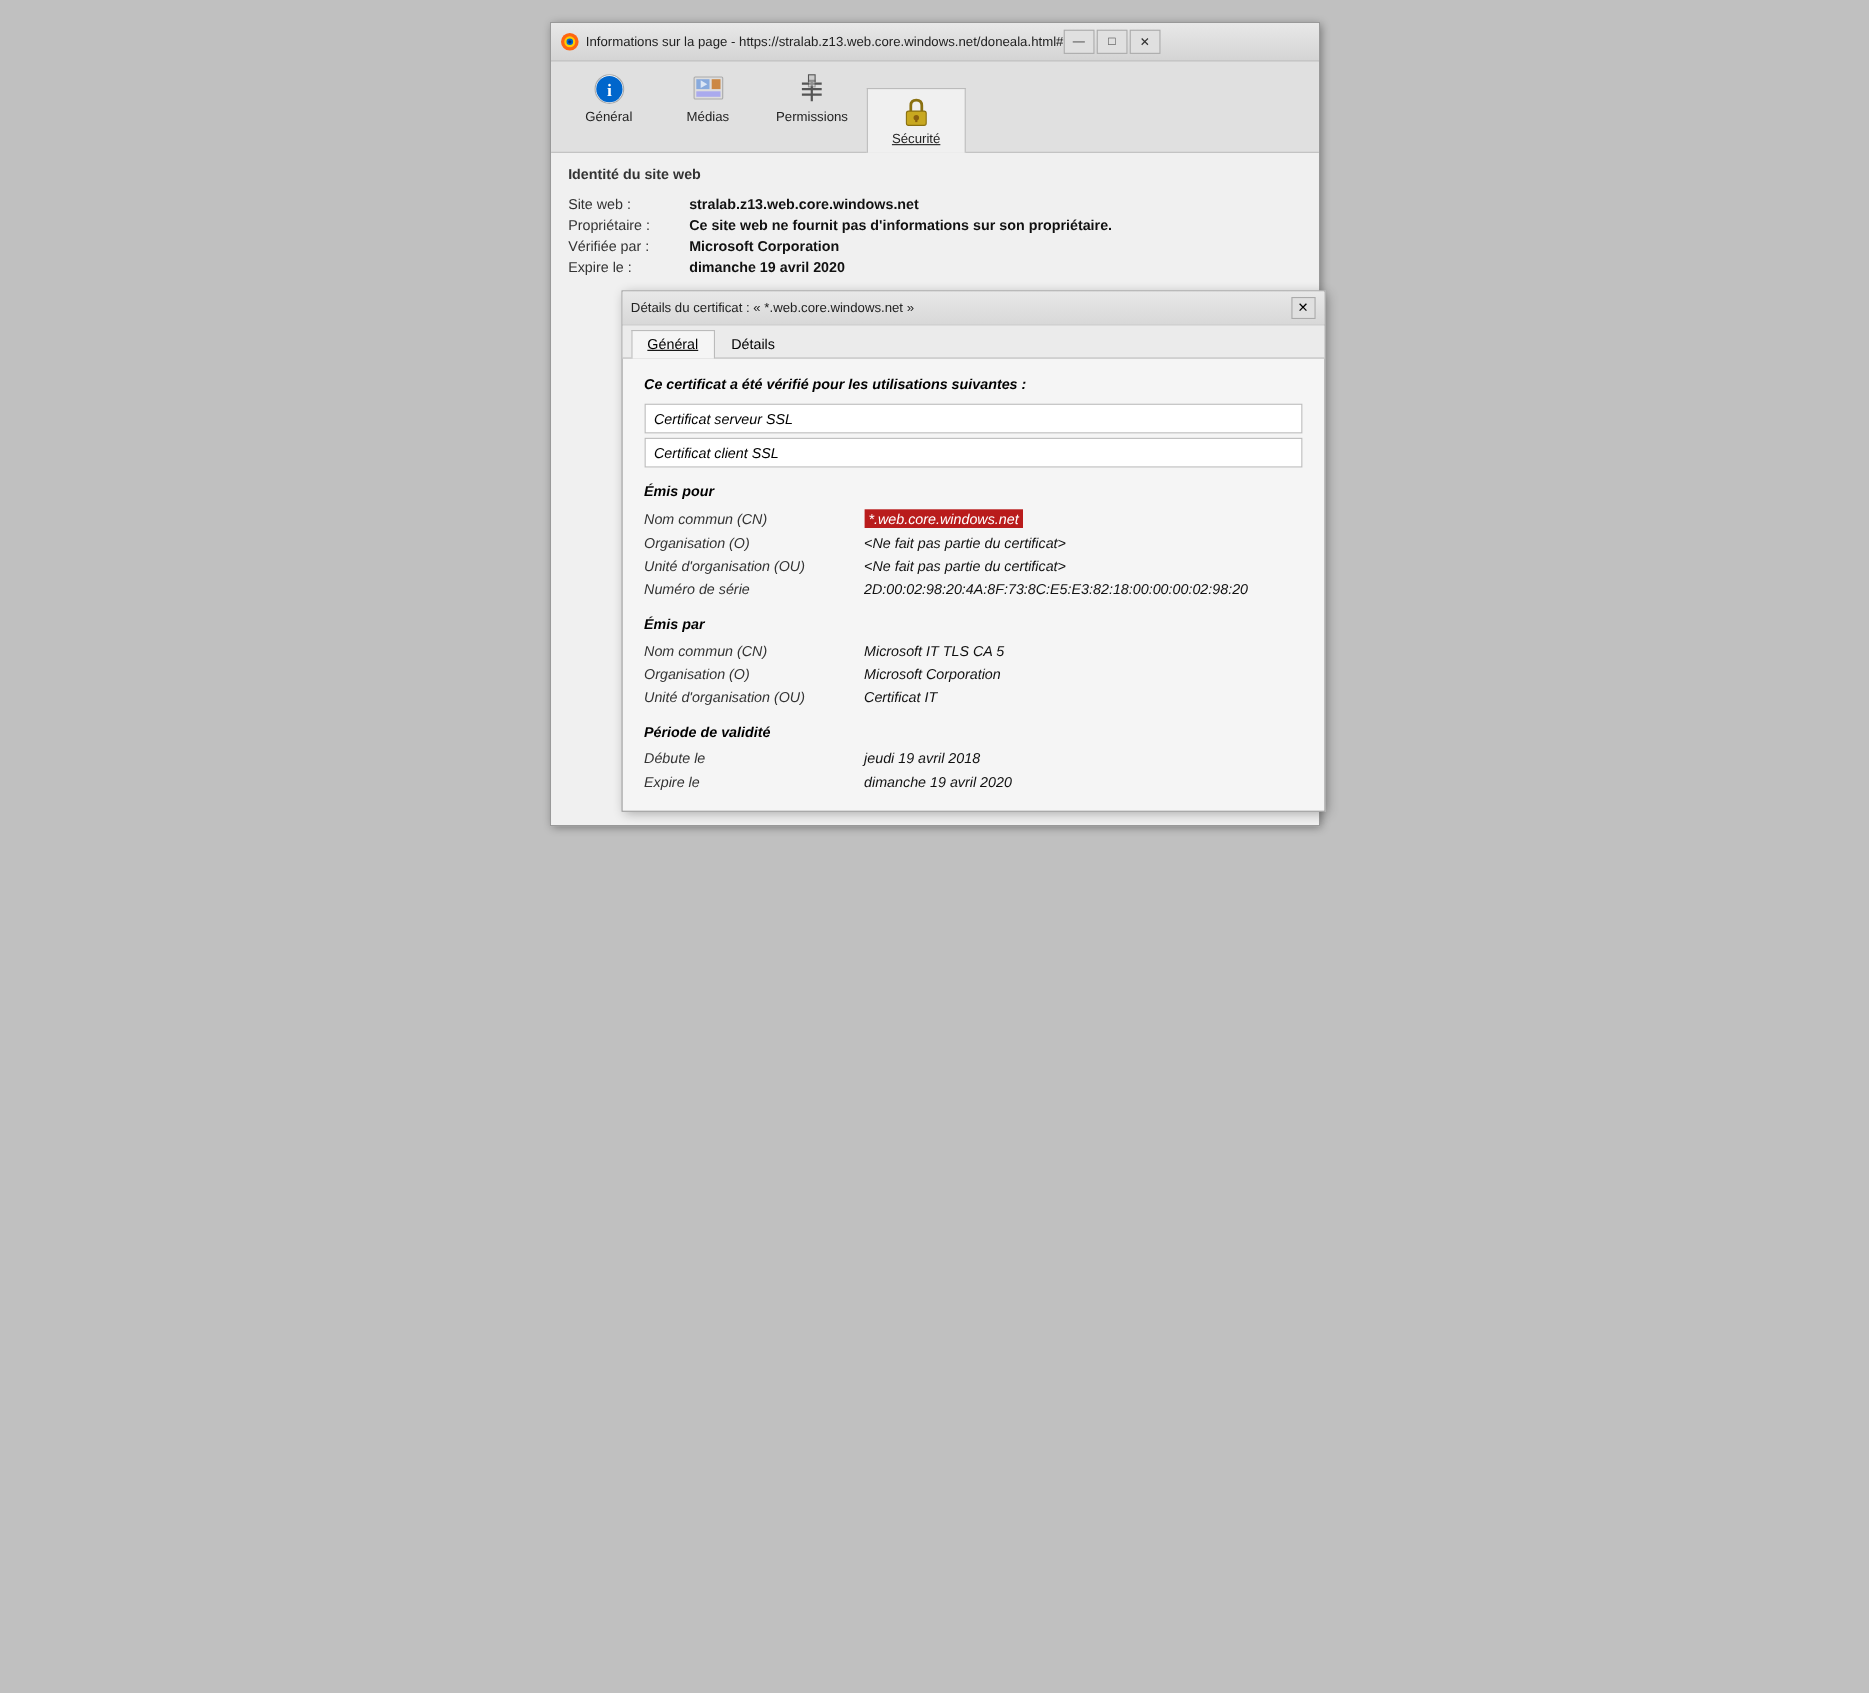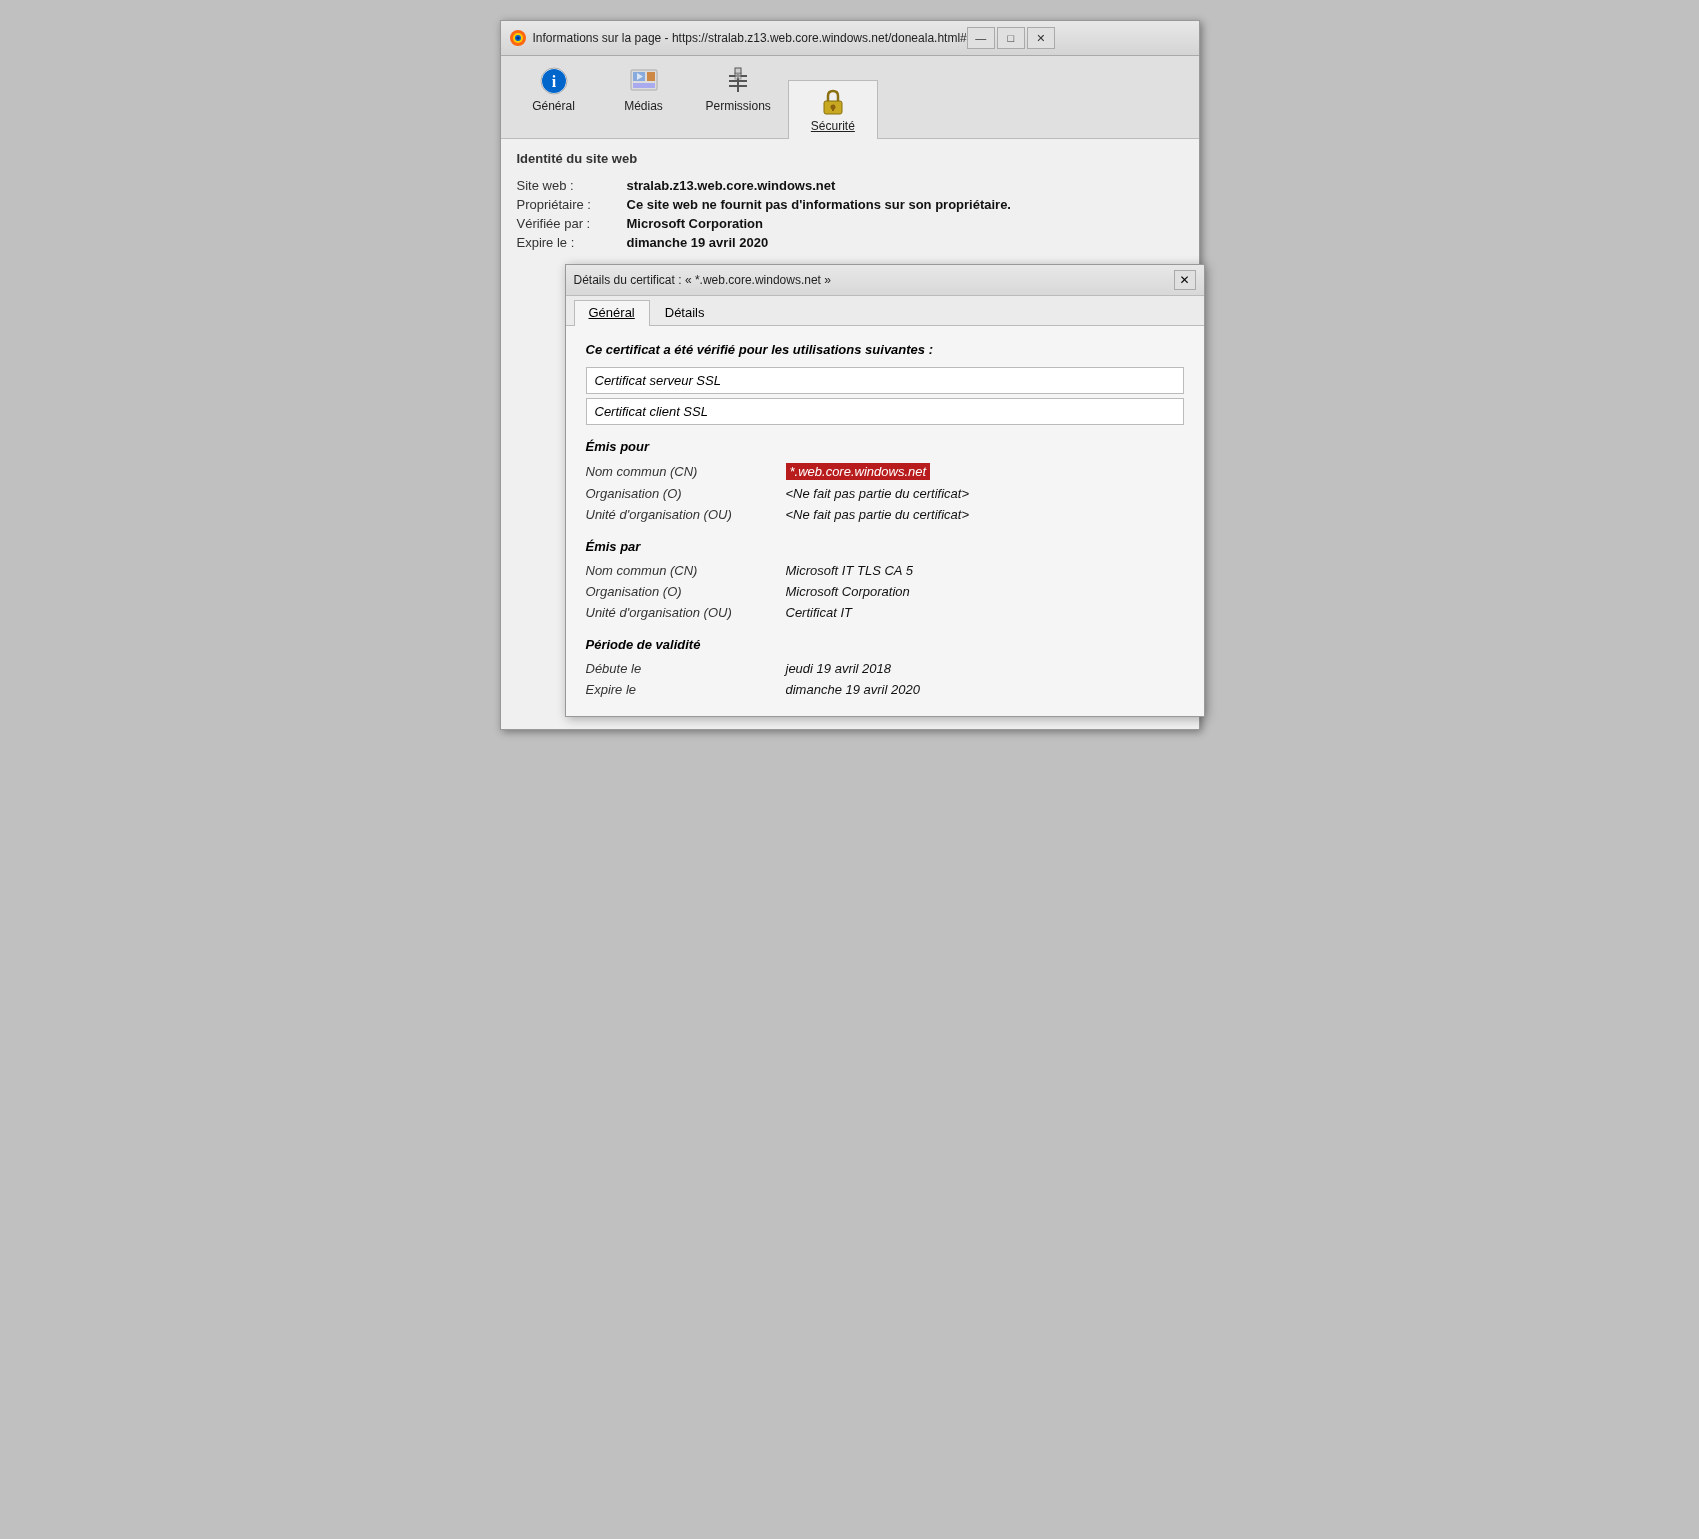--- a/index.html
+++ b/index.html
@@ -393,20 +393,24 @@
           <span class="cert-info-value highlighted">*.web.core.windows.net</span>
         </div>
         <div class="cert-info-row">
           <span class="cert-info-label">Organisation (O)</span>
           <span class="cert-info-value">&lt;Ne fait pas partie du certificat&gt;</span>
         </div>
         <div class="cert-info-row">
           <span class="cert-info-label">Unité d'organisation (OU)</span>
           <span class="cert-info-value">&lt;Ne fait pas partie du certificat&gt;</span>
         </div>
+        <div class="cert-info-row">
+          <span class="cert-info-label">Numéro de série</span>
+          <span class="cert-info-value">2D:00:02:98:20:4A:8F:73:8C:E5:E3:82:18:00:00:00:02:98:20</span>
+        </div>
 
         <div class="cert-section-header">Émis par</div>
 
         <div class="cert-info-row">
           <span class="cert-info-label">Nom commun (CN)</span>
           <span class="cert-info-value">Microsoft IT TLS CA 5</span>
         </div>
         <div class="cert-info-row">
           <span class="cert-info-label">Organisation (O)</span>
           <span class="cert-info-value">Microsoft Corporation</span>

